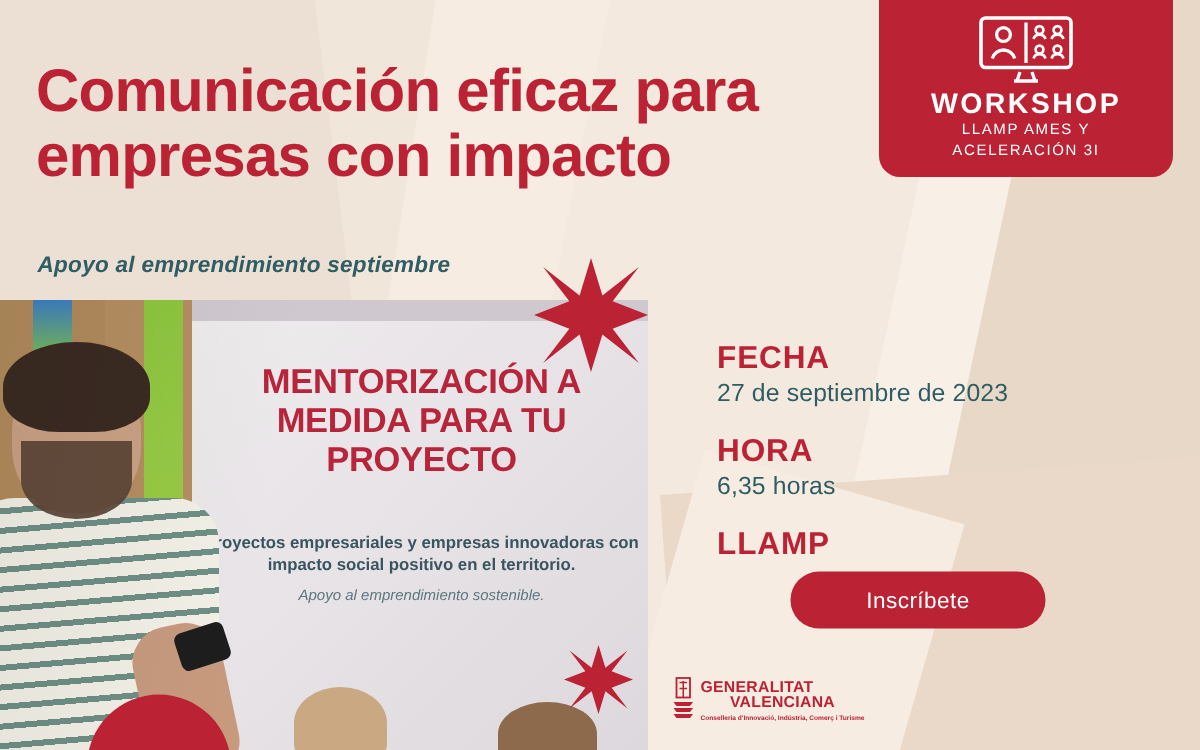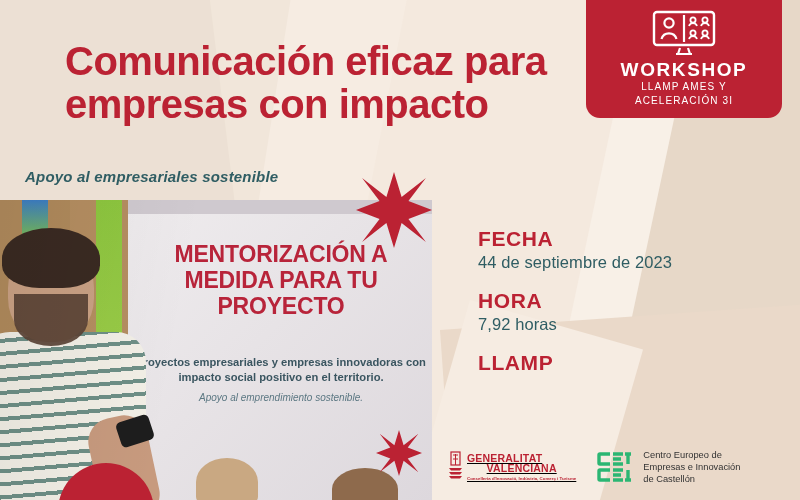--- a/index.html
+++ b/index.html
@@ -43,21 +43,20 @@
   .band-g{
     width:180px;height:300px;background:#f6ece2;
     left:470px;top:300px;transform:rotate(16deg);transform-origin:top left;
   }
 
   
   .headline{
     position:absolute;left:24px;top:40px;width:540px;
     color:#bb2233;font-weight:bold;font-size:40px;line-height:1.08;
     letter-spacing:-0.5px;
-    margin-left:41px;
   }
   .subtitle{
     position:absolute;left:25px;top:168px;
     color:#2f5d63;font-style:italic;font-weight:bold;font-size:15px;
     letter-spacing:0.2px;
   }
 
   
   .badge{
     position:absolute;left:586px;top:0;width:196px;height:118px;
@@ -142,21 +141,21 @@
     background:#bb2233;border:none;border-radius:19px;color:#fff;
     font-family:"Liberation Sans", sans-serif;font-size:15px;cursor:pointer;
     letter-spacing:0.3px;
   }
 
   
   .logos{position:absolute;left:448px;top:443px;width:345px;height:48px;
     display:flex;align-items:center;}
   .logo-gv{display:flex;align-items:center;gap:4px;}
   .gv-shield{width:15px;height:32px;position:relative;}
-  .gv-text{line-height:1;text-decoration:underline;}
+  .gv-text{line-height:1;}
   .gv-l1{color:#bb2233;font-weight:bold;font-size:10.5px;letter-spacing:0.2px;}
   .gv-l2{color:#bb2233;font-weight:bold;font-size:10.5px;letter-spacing:0.2px;text-align:center;}
   .gv-l3{color:#bb2233;font-size:4.4px;font-weight:bold;margin-top:2px;line-height:1.35;}
   .logo-llamp{margin-left:18px;text-align:center;}
   .llamp-word{color:#bb2233;font-weight:bold;font-size:15px;letter-spacing:1px;position:relative;}
   .llamp-word .tri{display:inline-block;width:0;height:0;
     border-left:5px solid transparent;border-right:5px solid transparent;
     border-bottom:11px solid #bb2233;vertical-align:-1px;}
   .llamp-dot{display:inline-block;width:3px;height:3px;border-radius:50%;background:#bb2233;
     vertical-align:6px;margin:0 1px;}
@@ -174,21 +173,21 @@
     <div class="band band-e"></div>
     <div class="band band-a"></div>
     <div class="band band-b"></div>
     <div class="band band-c"></div>
     <div class="band band-d"></div>
     <div class="band band-f"></div>
     <div class="band band-g"></div>
   </div>
 
   <div class="headline">Comunicación eficaz para empresas con impacto</div>
-  <div class="subtitle">Apoyo al empresariales sostenible</div>
+  <div class="subtitle">Apoyo al emprendimiento septiembre</div>
 
   <div class="badge">
     <svg class="badge-icon" viewBox="0 0 64 46">
       <rect x="2" y="2" width="60" height="33" rx="3" fill="none" stroke="#fff" stroke-width="2.4"></rect>
       <line x1="32" y1="5" x2="32" y2="32" stroke="#fff" stroke-width="2.2"></line>
       <circle cx="17" cy="13" r="4.6" fill="none" stroke="#fff" stroke-width="2.2"></circle>
       <path d="M9.5 29a7.8 7.8 0 0 1 15 0" fill="none" stroke="#fff" stroke-width="2.2"></path>
       <circle cx="41" cy="10" r="2.6" fill="none" stroke="#fff" stroke-width="1.8"></circle>
       <path d="M37 16a4.2 4.2 0 0 1 8 0" fill="none" stroke="#fff" stroke-width="1.8"></path>
       <circle cx="53" cy="10" r="2.6" fill="none" stroke="#fff" stroke-width="1.8"></circle>
@@ -228,52 +227,39 @@
     </div>
     <div class="ph-vignette"></div>
   </div>
 
   <div class="star star-big"></div>
   <div class="star star-small"></div>
   <div class="circle-red"></div>
 
   <div class="info">
     <p class="info-label">FECHA</p>
-    <p class="info-value">44 de septiembre de 2023</p>
+    <p class="info-value">27 de septiembre de 2023</p>
     <p class="info-label">HORA</p>
-    <p class="info-value">7,92 horas</p>
+    <p class="info-value">6,35 horas</p>
     <p class="info-label">LLAMP</p>
   </div>
 
+  <button class="cta">Inscríbete</button>
 
   <div class="logos">
 
     <div class="logo-gv">
       <svg class="gv-shield" viewBox="0 0 15 32">
         <rect x="3" y="1" width="9" height="13" fill="none" stroke="#bb2233" stroke-width="1.2"></rect>
         <path d="M5 4h5M7.5 3v11M5 8h5" stroke="#bb2233" stroke-width="1"></path>
         <path d="M1 17h13l-2 2.6H3zM1 21h13l-2 2.6H3zM1 25h13l-2 2.6H3z" fill="#bb2233"></path>
       </svg>
       <div class="gv-text">
         <div class="gv-l1">GENERALITAT</div>
         <div class="gv-l2">VALENCIANA</div>
         <div class="gv-l3">Conselleria d'Innovació, Indústria, Comerç i Turisme</div>
       </div>
     </div>
 
 
-    <div class="logo-ceei">
-      <svg class="ceei-mark" viewBox="0 0 40 32">
-        <path d="M14 3H4a1 1 0 0 0-1 1v8a1 1 0 0 0 1 1h10" fill="none" stroke="#2bb673" stroke-width="3.4"></path>
-        <path d="M17 3h10M17 8h8M17 13h10" stroke="#2bb673" stroke-width="3.4"></path>
-        <path d="M14 19H4a1 1 0 0 0-1 1v8a1 1 0 0 0 1 1h10" fill="none" stroke="#2bb673" stroke-width="3.4"></path>
-        <path d="M17 19h10M17 24h8M17 29h10" stroke="#2bb673" stroke-width="3.4"></path>
-        <path d="M32 3v10M32 19v10M29 3h6M29 29h6" stroke="#2bb673" stroke-width="3.4"></path>
-      </svg>
-      <div class="ceei-text">
-        <div>Centro Europeo de</div>
-        <div>Empresas e Innovación</div>
-        <div>de Castellón</div>
-      </div>
-    </div>
 
   </div>
 </div>
 
 </body></html>

